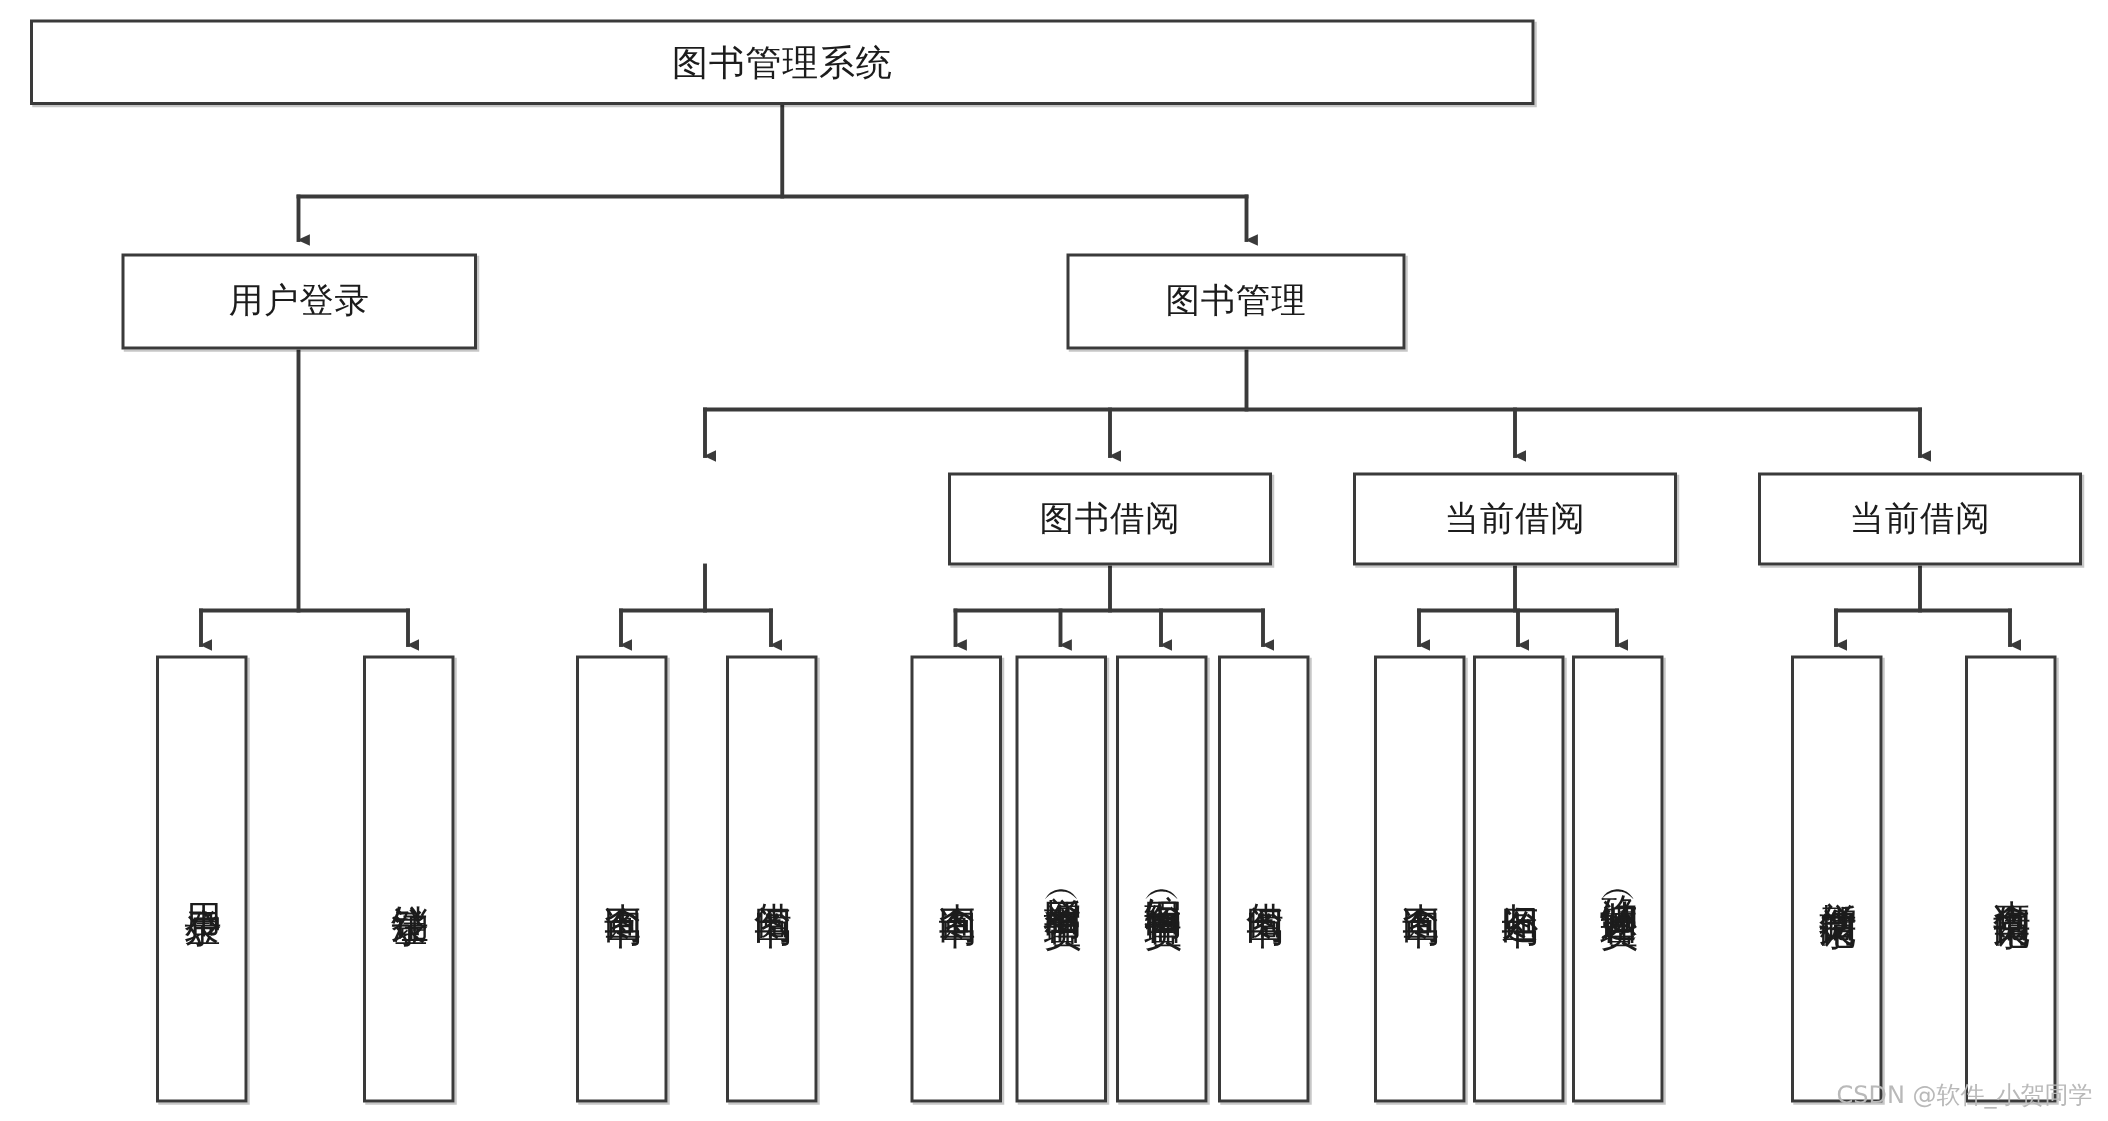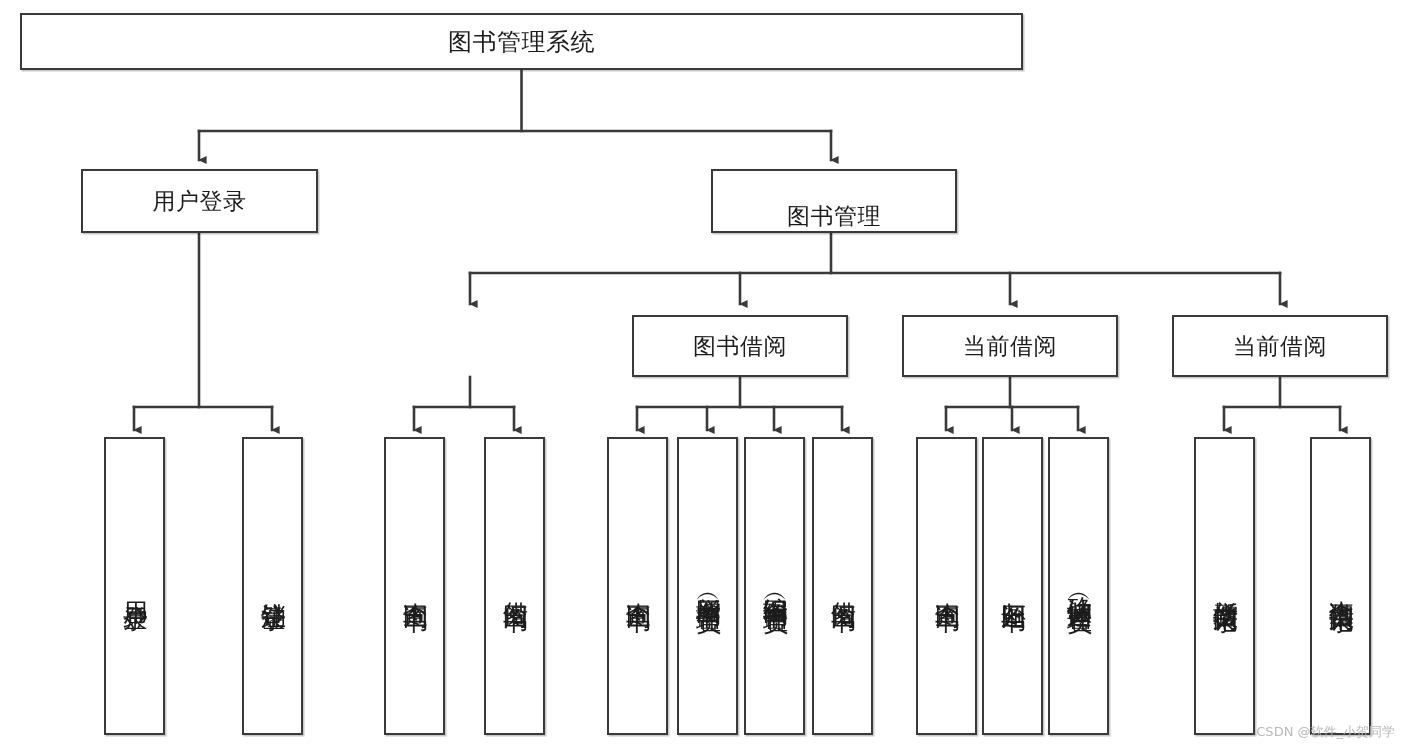--- a/index.html
+++ b/index.html
@@ -58,21 +58,21 @@
     writing-mode: vertical-rl;
     text-orientation: upright;
     font-size: 25px;
     line-height: 1.15;
     letter-spacing: 2px;
   }
   .watermark {
     position: absolute;
     right: 10px;
     bottom: 6px;
-    font-size: 13px;
+    font-size: 16px;
     color: #b9b9b9;
     font-family: "DejaVu Sans", "Liberation Sans", sans-serif;
     white-space: nowrap;
     pointer-events: none;
   }
 </style>
 </head>
 <body>
 
 <div id="diagram-root">
@@ -127,21 +127,21 @@
     </g>
   </svg>
 
   <div class="node horiz root" style="left:20px; top:13px; width:1003px; height:57px;">
     <span class="label">图书管理系统</span>
   </div>
 
   <div class="node horiz" style="left:81px; top:169px; width:237px; height:64px;">
     <span class="label">用户登录</span>
   </div>
-  <div class="node horiz" style="left:711px; top:169px; width:246px; height:64px;align-items:flex-end;">
+  <div class="node horiz" style="left:711px; top:169px; width:226px; height:64px;">
     <span class="label">图书管理</span>
   </div>
 
   <div class="node horiz" style="left:902px; top:315px; width:216px; height:62px;">
     <span class="label">当前借阅</span>
   </div>
   <div class="node horiz" style="left:632px; top:315px; width:216px; height:62px;">
     <span class="label">图书借阅</span>
   </div>
   <div class="node horiz" style="left:1172px; top:315px; width:216px; height:62px;">

